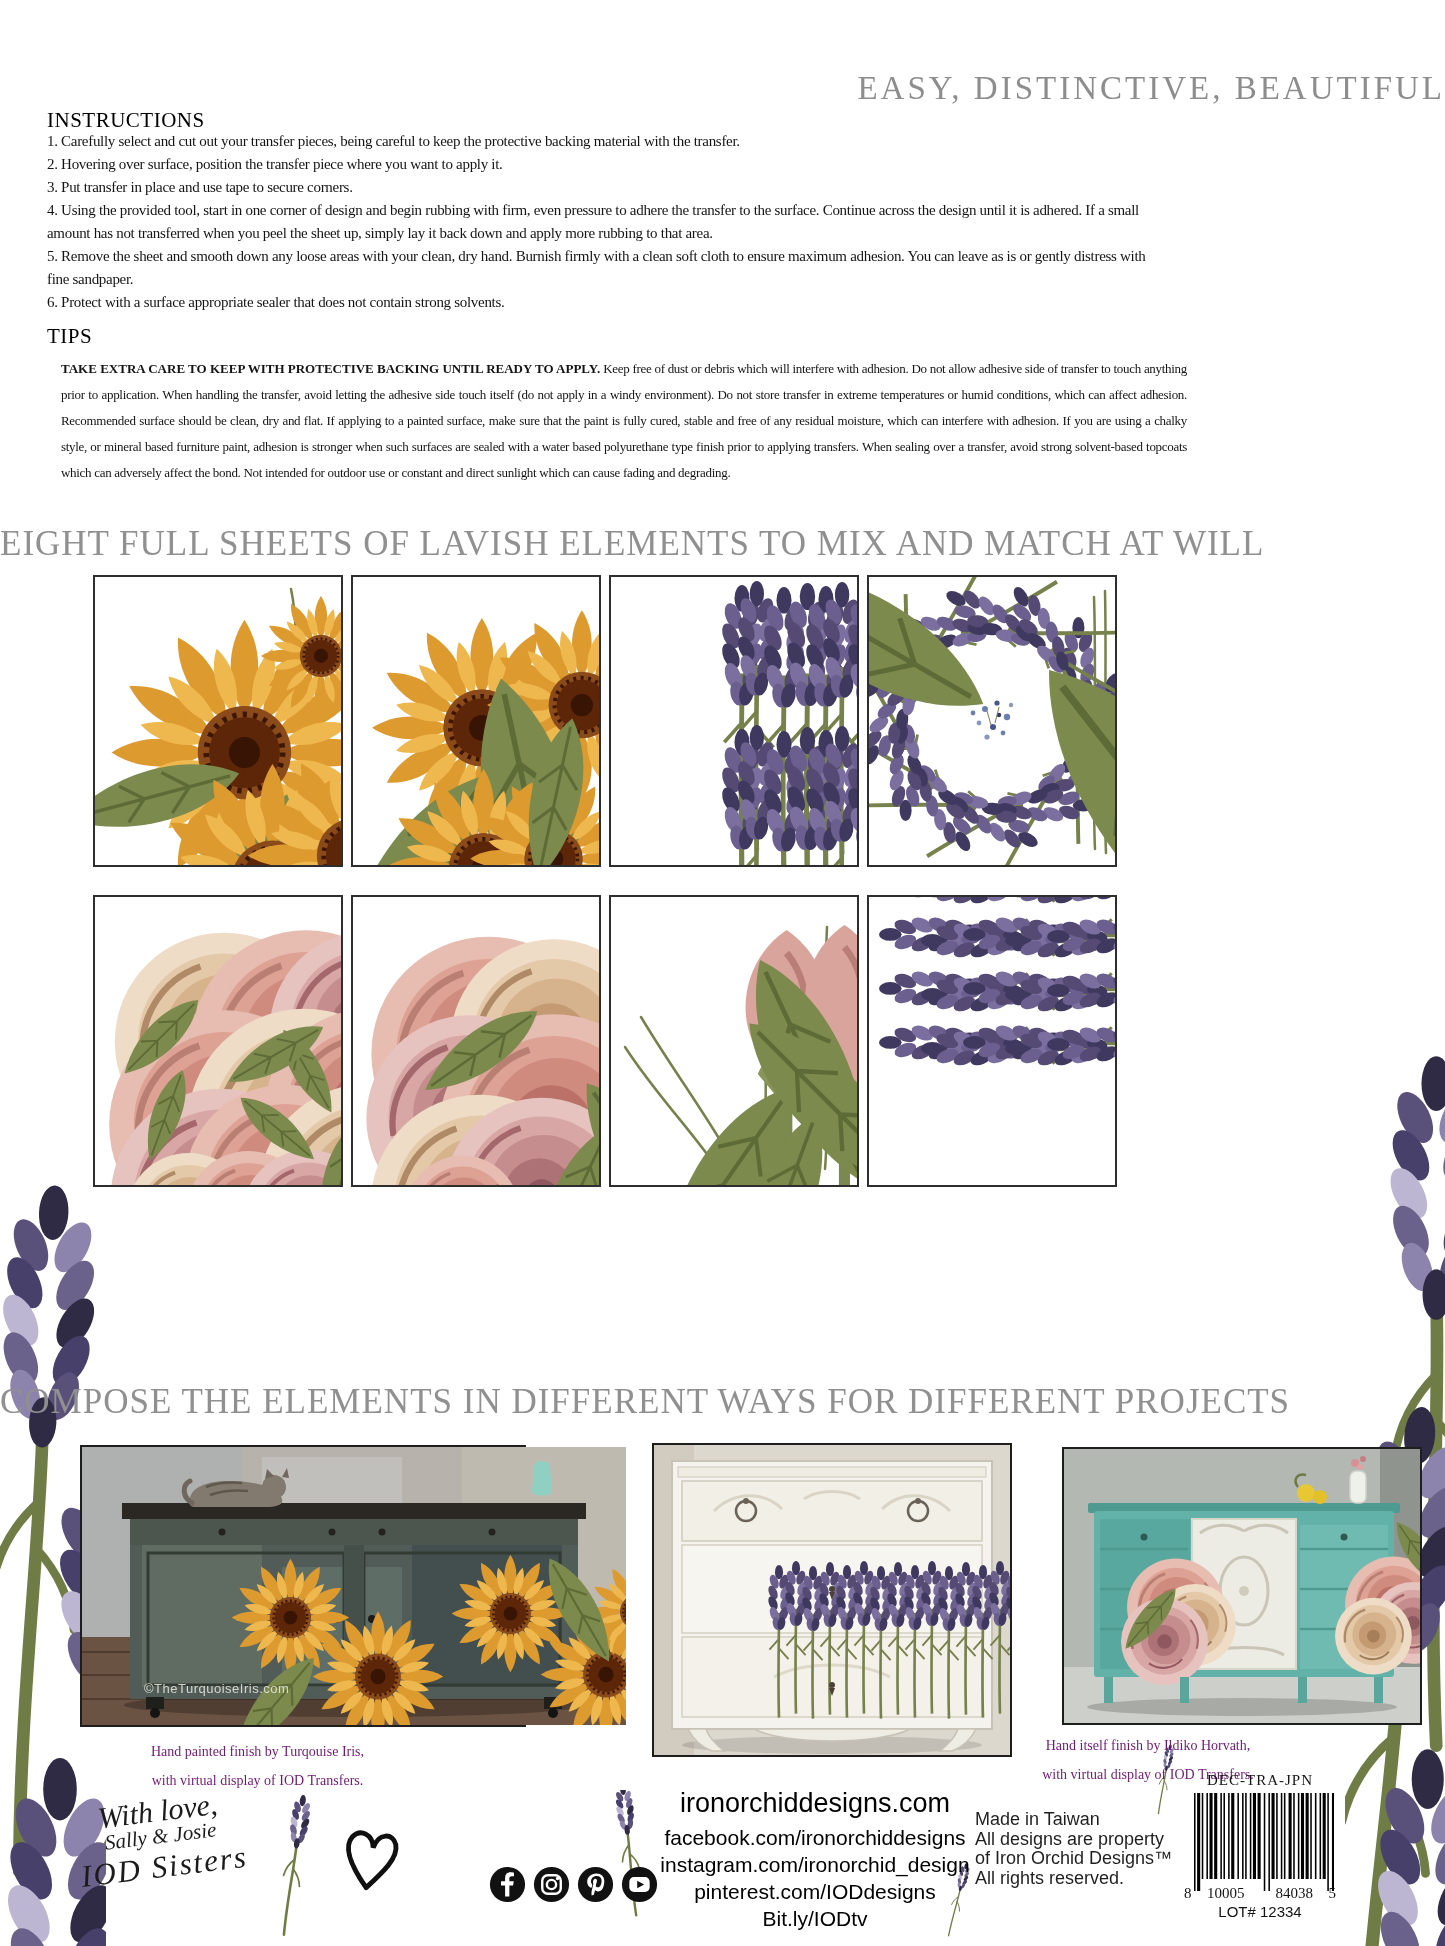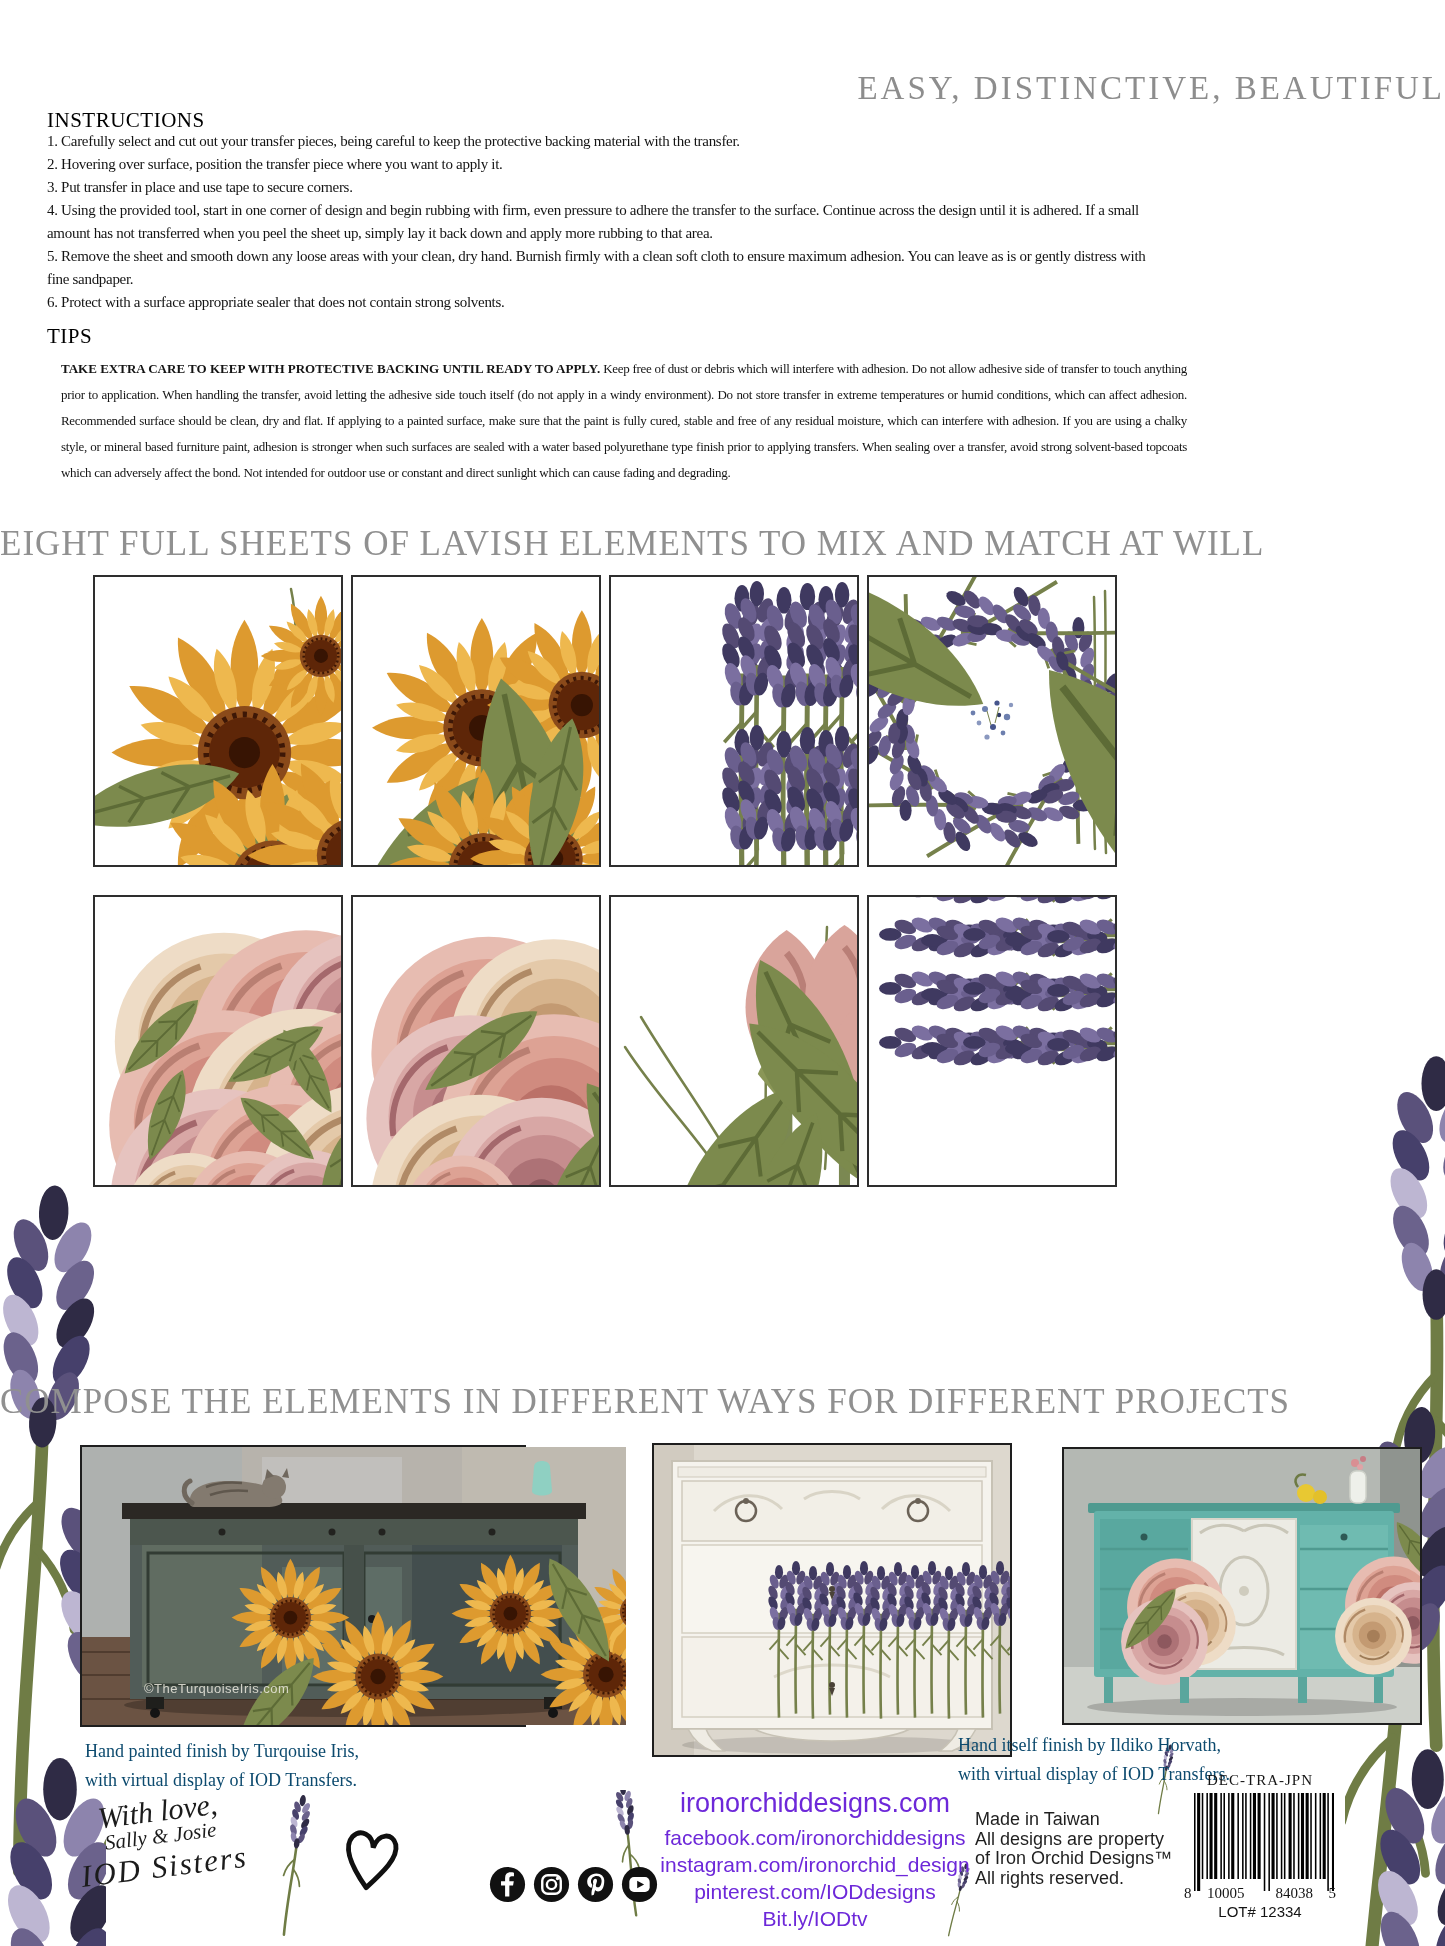--- a/index.html
+++ b/index.html
@@ -26,34 +26,34 @@
   .sheet svg{display:block;}
   .stem{stroke:#76814b;stroke-width:2.5;fill:none;stroke-linecap:round;}
   
   .photo{border:2px solid #1e1e1e;box-sizing:border-box;background:#ddd;}
   .photo svg{display:block;}
   .photo1{left:80px;top:1445px;width:446px;height:282px;}
   .photo2{left:652px;top:1443px;width:360px;height:314px;}
   .photo3{left:1062px;top:1447px;width:360px;height:278px;}
   .watermark{position:absolute;left:62px;top:234px;font-size:13px;color:rgba(235,233,222,.85);
              letter-spacing:.5px;font-family:"Liberation Sans",sans-serif;}
-  .caption{font-size:18px;line-height:29px;text-align:left;color:#0c4a6e;}
+  .caption{font-size:14px;line-height:29px;text-align:center;color:#701a75;}
   .cap-left{left:85px;top:1737px;width:345px;}
   .cap-right{left:958px;top:1731px;width:380px;}
   
   .signature{left:66px;top:1794px;width:190px;text-align:center;transform:rotate(-7deg);
              font-style:italic;color:#1b1b1b;}
   .sig1{font-size:30px;}
   .sig2{font-size:21px;margin-top:-4px;}
   .sig3{font-size:31px;letter-spacing:2px;margin-top:0px;}
   .heart{left:336px;top:1810px;transform:rotate(10deg);}
   .social{left:489px;top:1866px;display:flex;gap:7px;}
   .sico{width:37px;height:37px;display:block;}
   .links{left:615px;top:1788px;width:400px;text-align:center;
-         font-family:"Liberation Sans",sans-serif;color:#6d28d9;}
+         font-family:"Liberation Sans",sans-serif;color:#000000;}
   .site{font-size:27px;margin-bottom:5px;}
   .lnk{font-size:21px;line-height:27px;}
   .legal{left:975px;top:1810px;font-family:"Liberation Sans",sans-serif;font-size:18px;
          line-height:19.5px;color:#1f1f1f;}
   .barcode-block{left:1184px;top:1772px;width:152px;text-align:center;}
   .sku{font-size:15px;letter-spacing:1px;margin-bottom:2px;}
   .bdigits{display:flex;justify-content:space-between;font-size:15px;margin-top:-14px;}
   .bdigits .g{flex:1;}
   .lot{font-family:"Liberation Sans",sans-serif;font-size:15px;margin-top:1px;}
   .deco{position:absolute;pointer-events:none;}

